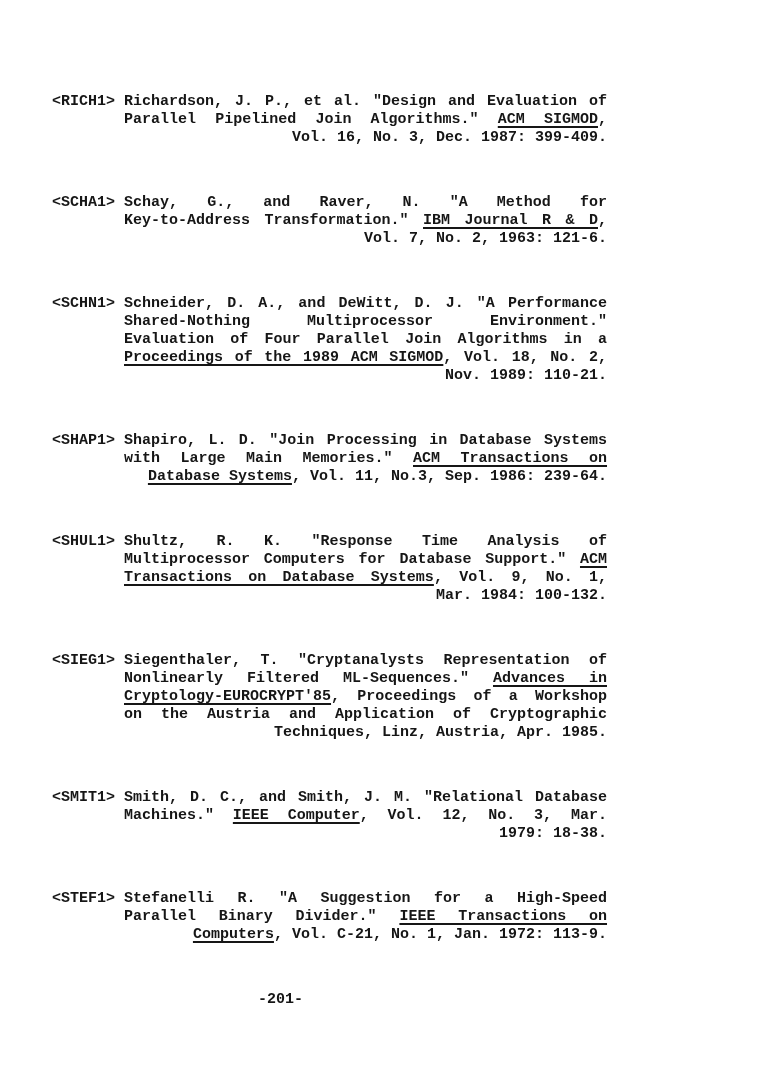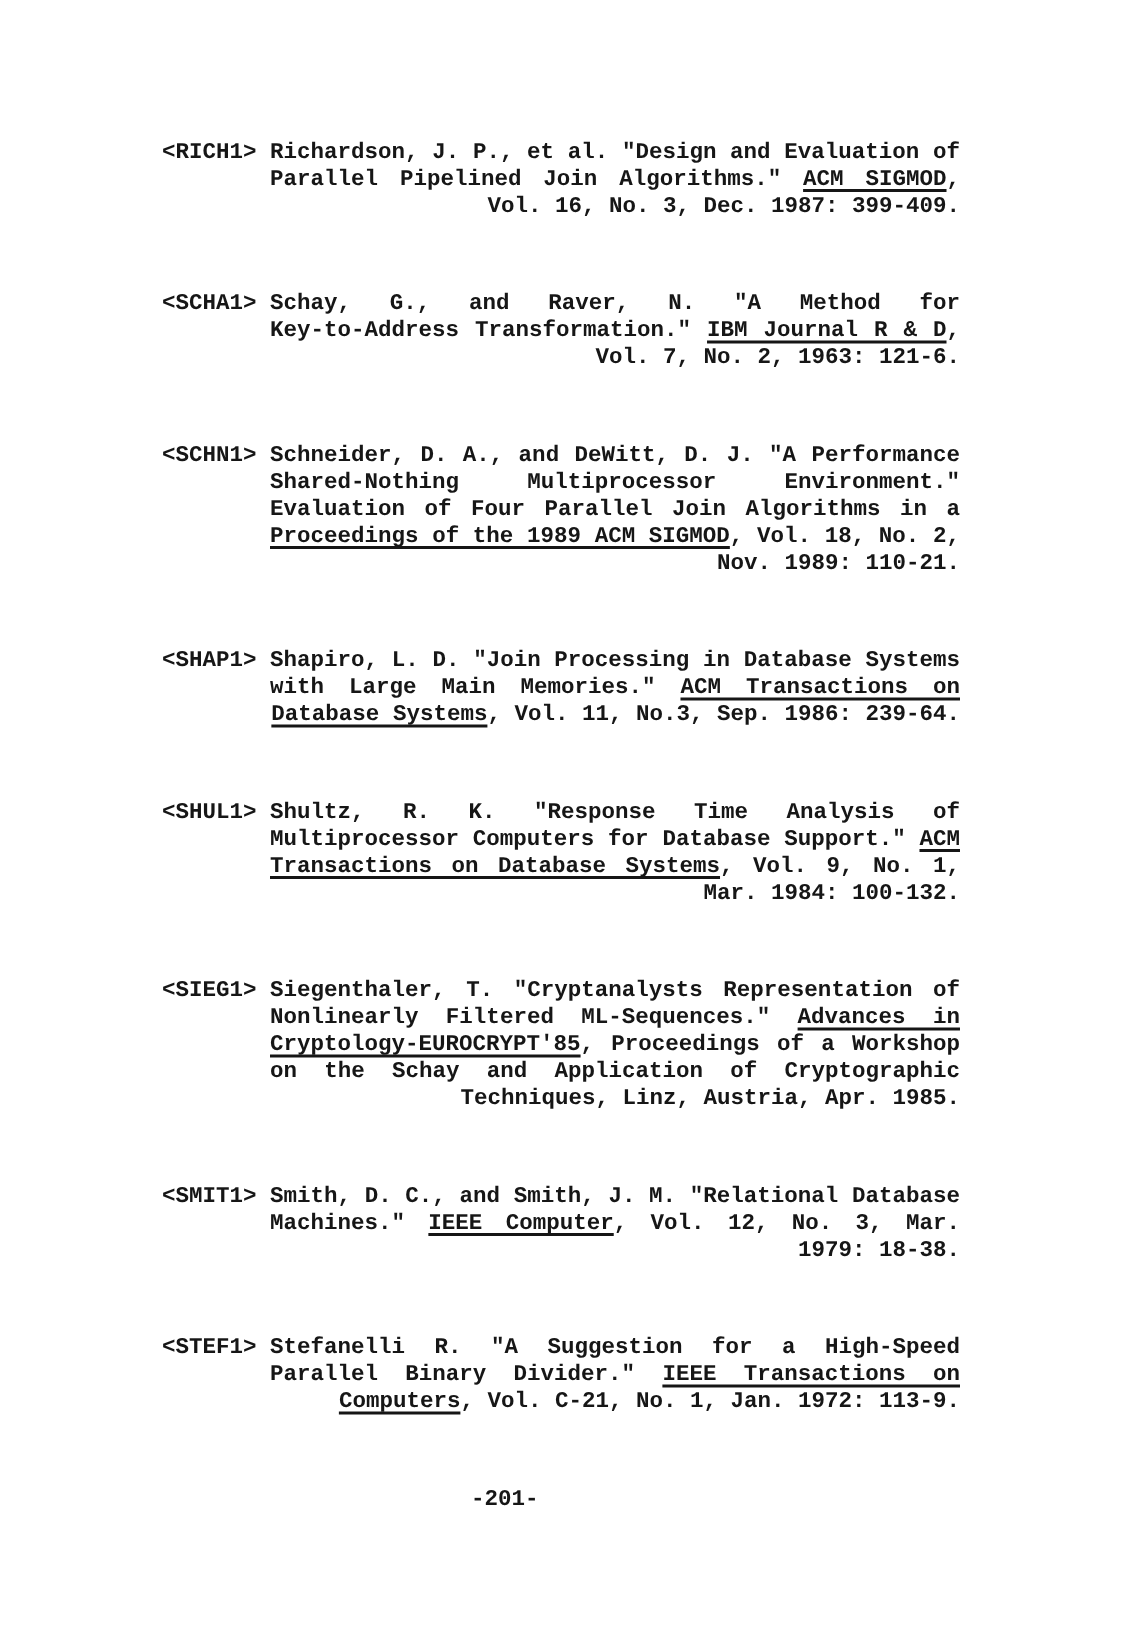--- a/index.html
+++ b/index.html
@@ -7,21 +7,21 @@
     width: 760px;
     background: #ffffff;
     font-family: "Liberation Mono", "DejaVu Sans Mono", monospace;
   }
   .page {
     position: relative;
     width: 640px;
     height: 1089px;
     background: #ffffff;
     color: #161616;
-    padding: 93px 0 0 108px;
+    padding: 93px 0 0 52px;
     font-size: 15px;
     line-height: 18px;
     font-weight: 700;
     overflow: hidden;
   }
   .entry {
     display: flex;
     margin-bottom: 47px;
   }
   .label {
@@ -95,21 +95,21 @@
           <div class="line just"><span class="u">Transactions on Database Systems</span><span>, Vol. 9, No. 1,</span></div>
           <div class="line"><span>Mar. 1984: 100-132.</span></div>
         </div>
       </div>
       <div class="entry">
         <span class="label">&lt;SIEG1&gt;</span>
         <div class="text">
           <div class="line just"><span>Siegenthaler, T. "Cryptanalysts Representation of</span></div>
           <div class="line just"><span>Nonlinearly Filtered ML-Sequences." </span><span class="u">Advances in</span></div>
           <div class="line just"><span class="u">Cryptology-EUROCRYPT'85</span><span>, Proceedings of a Workshop</span></div>
-          <div class="line just"><span>on the Schay and Application of Cryptographic</span></div>
+          <div class="line just"><span>on the Austria and Application of Cryptographic</span></div>
           <div class="line"><span>Techniques, Linz, Austria, Apr. 1985.</span></div>
         </div>
       </div>
       <div class="entry">
         <span class="label">&lt;SMIT1&gt;</span>
         <div class="text">
           <div class="line just"><span>Smith, D. C., and Smith, J. M. "Relational Database</span></div>
           <div class="line just"><span>Machines." </span><span class="u">IEEE Computer</span><span>, Vol. 12, No. 3, Mar.</span></div>
           <div class="line"><span>1979: 18-38.</span></div>
         </div>

